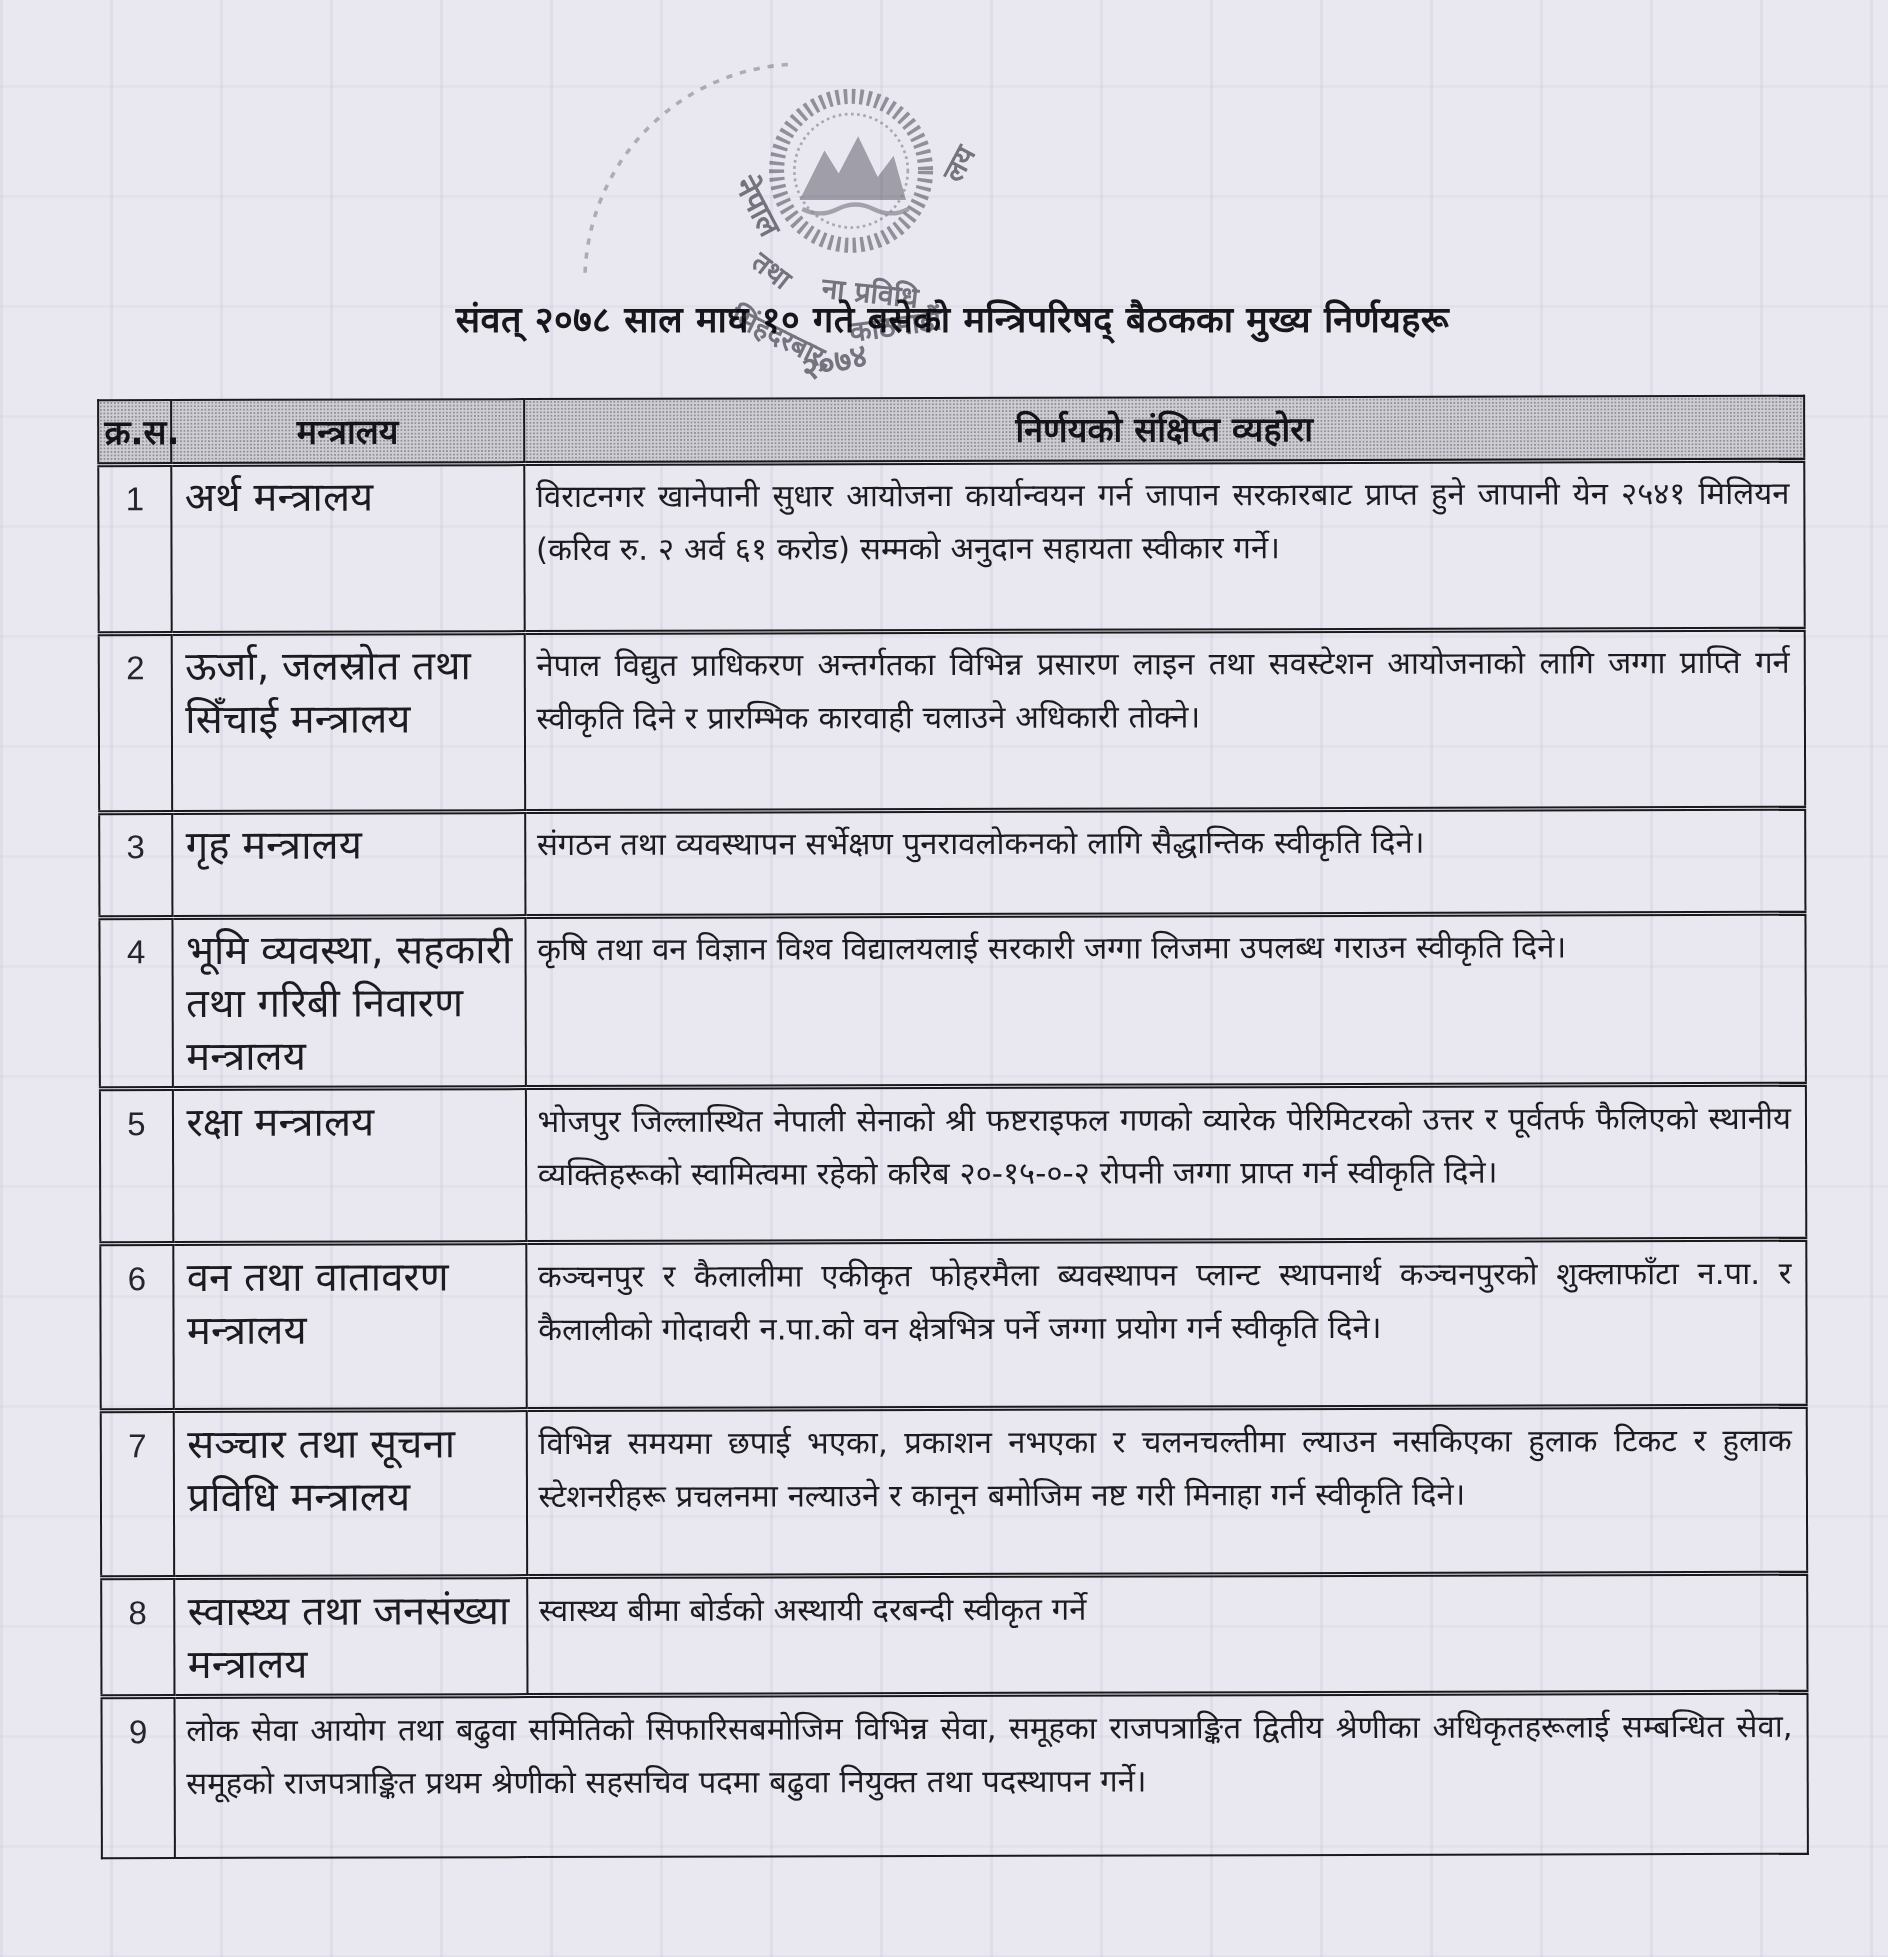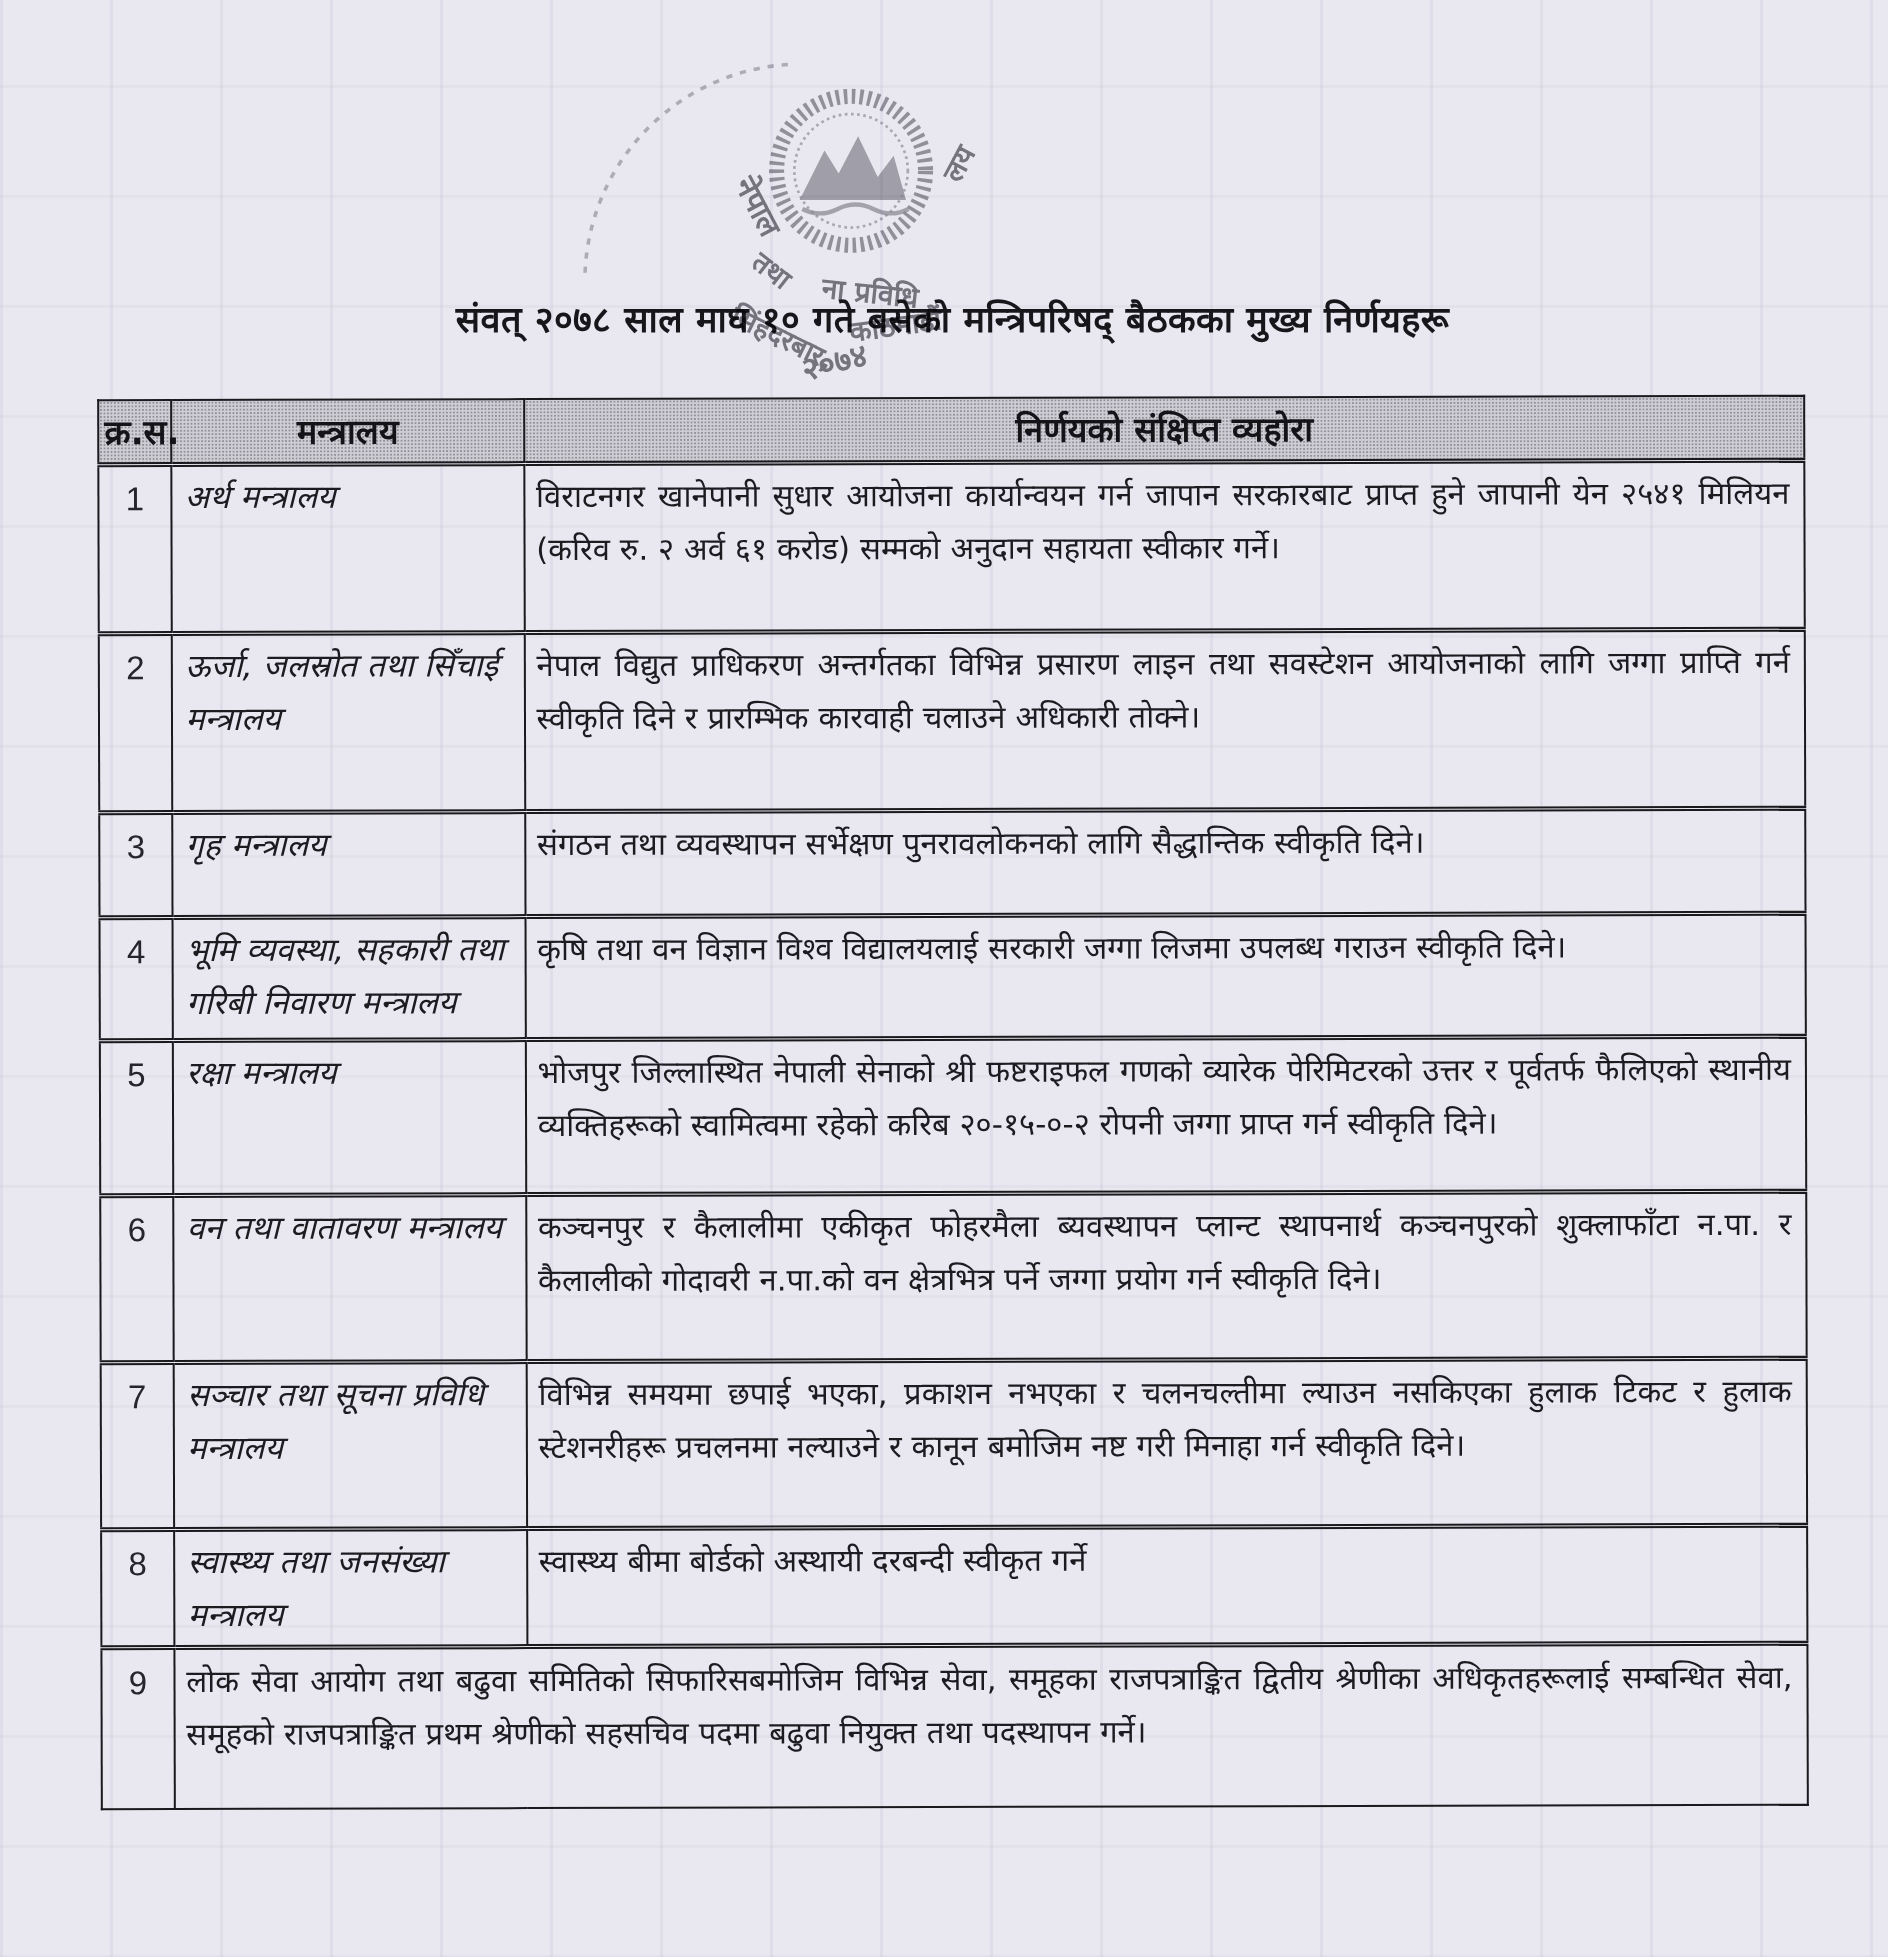--- a/index.html
+++ b/index.html
@@ -83,22 +83,21 @@
   }
   td.sn{
     font-family:"Liberation Sans", sans-serif;
     font-size:33px;
     text-align:center;
     padding-top:5.3px;
     color:#26252b;
   }
   td.ministry{
     padding:4.4px 7px 3.5px 12.4px;
-    font-size:32px;
-    font-style:italic;
+    font-size:40px;
   }
   td.decision{
     padding:4.4px 14px 3.5px 10.6px;
     text-align:justify;
   }
   tr.r1{height:169px;} tr.r2{height:179px;} tr.r3{height:105px;}
   tr.r4{height:123px;} tr.r5{height:155px;} tr.r6{height:167px;}
   tr.r7{height:167px;} tr.r8{height:58px;}  tr.r9{height:161px;}
 </style>
 </head>

